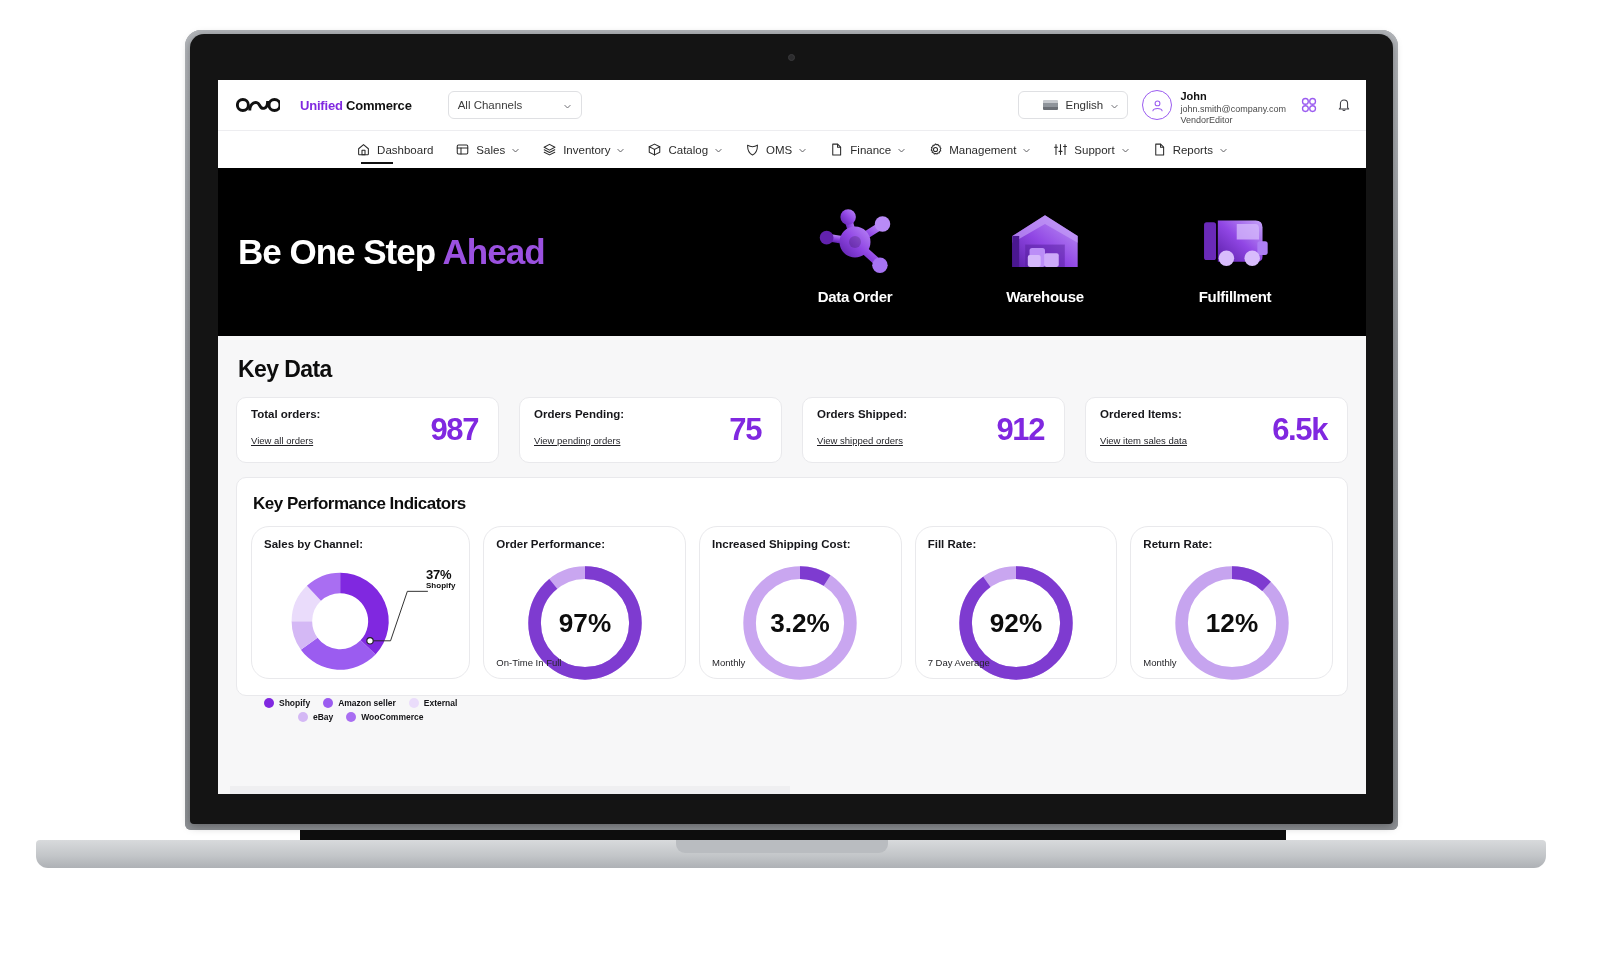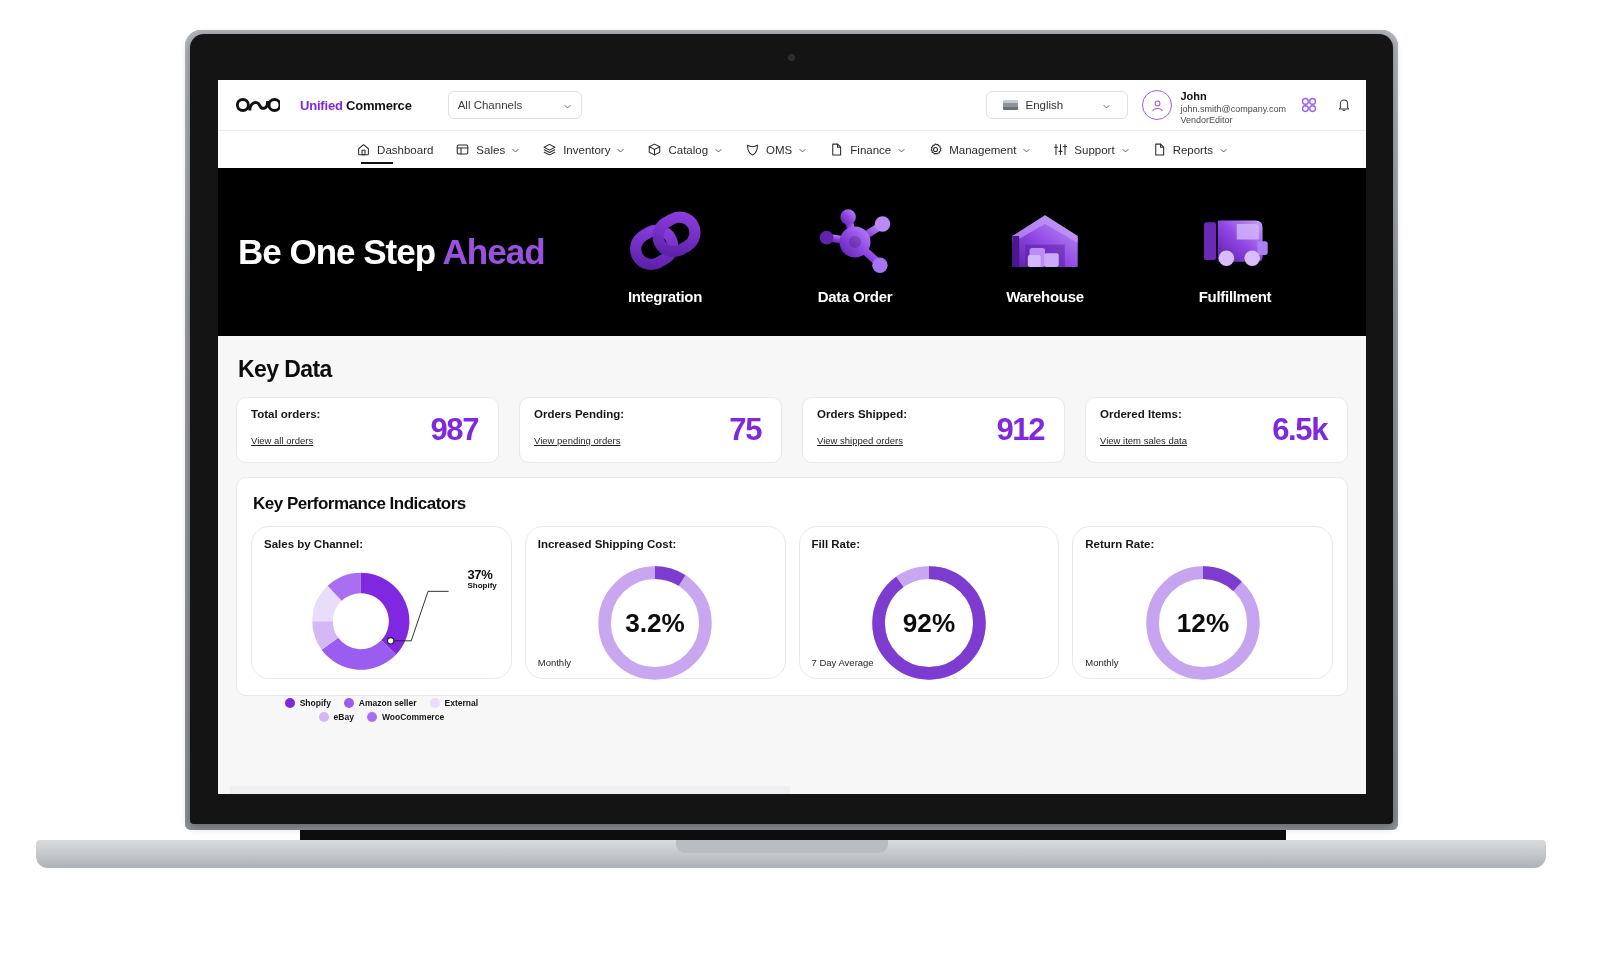--- a/index.html
+++ b/index.html
@@ -63,22 +63,22 @@
   .brand-text { font-size: 13px; font-weight: bold; color: #111; letter-spacing: -.2px; }
   .brand-text .accent { color: #8028e0; }
 
   .channel-select {
     margin-left: 36px; width: 134px; height: 28px; border: 1px solid #dfe0e3;
     border-radius: 6px; display: flex; align-items: center; justify-content: space-between;
     padding: 0 9px; font-size: 11.5px; color: #3c3c3c; background:#fff;
   }
   .hdr-right { margin-left: auto; display: flex; align-items: center; gap: 14px; }
   .lang-select {
-    width: 142px; height: 28px; border: 1px solid #dfe0e3; border-radius: 6px;
-    display: flex; align-items: center; gap: 7px; padding: 0 16px; font-size: 11.5px; color: #333;
+    width: 110px; height: 28px; border: 1px solid #dfe0e3; border-radius: 6px;
+    display: flex; align-items: center; gap: 7px; padding: 0 24px; font-size: 11.5px; color: #333;
     background:#fff;
   }
   .flag { width: 15px; height: 10px; background:#6b6f76; border-radius:1px; flex:none;
           background-image:linear-gradient(#c6c9ce 0 33%, #8f949b 33% 66%, #6b6f76 66% 100%); }
   .lang-select .caret { margin-left: auto; }
   .user-block { display: flex; align-items: center; gap: 8px; }
   .avatar { width: 30px; height: 30px; border-radius: 50%; border: 1.4px solid #9b5cf0;
             display:flex;align-items:center;justify-content:center; flex:none;}
   .user-meta { line-height: 1.25; margin-top: 6px; }
   .user-name { font-size: 11px; font-weight: bold; color: #111; }
@@ -335,38 +335,20 @@
         </div>
       </div>
 
     <div class="hero">
       <div class="hero-title">
         <span>Be One Step</span>
         <span class="accent">Ahead</span>
       </div>
       <div class="hero-features">
 
-        <div class="hero-feature">
-          <div class="art">
-            <svg viewBox="0 0 100 90" width="86" height="78">
-              <defs>
-                  <linearGradient id="gA" x1="0" y1="1" x2="1" y2="0">
-                <stop offset="0" stop-color="#5b1fa8"></stop>
-                    <stop offset="55" stop-color="#8d3fe0"></stop>
-                    <stop offset="1" stop-color="#b57ef5"></stop>
-                  </linearGradient>
-                </defs>
-              <g transform="rotate(-30 50 45)">
-                <rect x="14" y="26" width="44" height="36" rx="18" fill="none" stroke="url(#gA)" stroke-width="13"></rect>
-                <rect x="44" y="26" width="44" height="36" rx="18" fill="none" stroke="url(#gA)" stroke-width="13"></rect>
-              </g>
-            </svg>
-          </div>
-          <div class="cap">Integration</div>
-        </div>
 
         <div class="hero-feature">
           <div class="art">
             <svg viewBox="0 0 100 90" width="86" height="78">
               <defs>
                   <linearGradient id="gB" x1="0" y1="1" x2="1" y2="0">
                 <stop offset="0" stop-color="#5b1fa8"></stop>
                     <stop offset="0.5" stop-color="#9046e4"></stop>
                     <stop offset="1" stop-color="#bb8af7"></stop>
                   </linearGradient>
@@ -484,20 +466,31 @@
                     <span class="legend-text">eBay</span>
                   </span>
                   <span class="legend-item">
                     <span class="legend-dot" style="background:#a96ef2"></span>
                     <span class="legend-text">WooCommerce</span>
                   </span>
                 </div>
             </div>
           </div>
 
+        <div class="kpi-card">
+              <div class="kpi-card-title">Order Performance:</div>
+              <div class="kpi-donut-wrap">
+                <svg viewBox="0 0 130 130" width="126" height="126">
+                  <circle cx="65" cy="65" r="52" fill="none" stroke="#c9a6f0" stroke-width="13"></circle>
+                  <circle cx="65" cy="65" r="52" fill="none" stroke="#7e3bd0" stroke-width="13" stroke-dasharray="290.8 35.9" transform="rotate(-90 65 65)"></circle>
+                  <text x="65" y="65" text-anchor="middle" dominant-baseline="central" font-family="Liberation Sans, sans-serif" font-size="27" font-weight="bold" fill="#0d0d0d">97%</text>
+                </svg>
+              </div>
+              <div class="kpi-foot">On-Time In Full</div>
+            </div>
             <div class="kpi-card">
               <div class="kpi-card-title">Increased Shipping Cost:</div>
               <div class="kpi-donut-wrap">
                 <svg viewBox="0 0 130 130" width="126" height="126">
                   <circle cx="65" cy="65" r="52" fill="none" stroke="#c9a6f0" stroke-width="13"></circle>
                   <circle cx="65" cy="65" r="52" fill="none" stroke="#7e3bd0" stroke-width="13" stroke-dasharray="29.4 297.3" transform="rotate(-90 65 65)"></circle>
                   <text x="65" y="65" text-anchor="middle" dominant-baseline="central" font-family="Liberation Sans, sans-serif" font-size="27" font-weight="bold" fill="#0d0d0d">3.2%</text>
                 </svg>
               </div>
               <div class="kpi-foot">Monthly</div>

